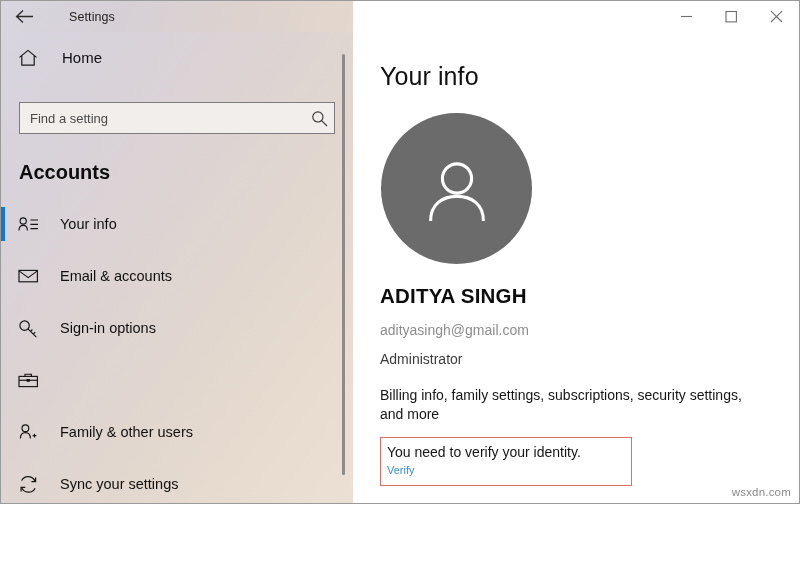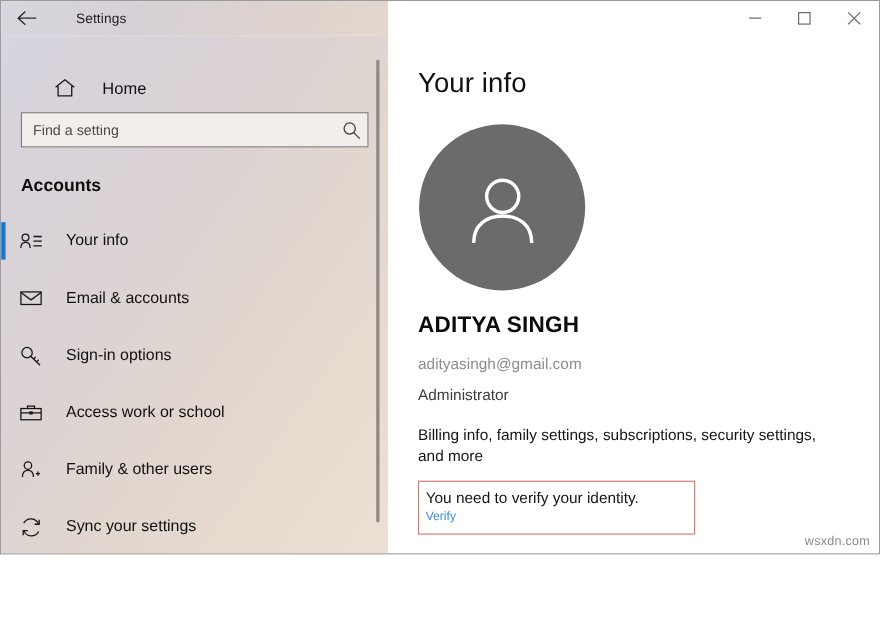--- a/index.html
+++ b/index.html
@@ -91,24 +91,24 @@
         #dcd3d3 40%,
         #e2d7ce 62%,
         #e8dcd0 82%,
         #ece0d4 100%);
     padding-top: 0;
     overflow: hidden;
   }
 
   .home-row {
     display: flex;
-    align-items: flex-end;
+    align-items: flex-start;
     height: 40px;
     margin-top: 17px;
-    margin-left: 48px;
+    padding-left: 17px;
   }
   .home-icon {
     width: 30px;
     display: flex;
     align-items: center;
     color: #1b1b1b;
   }
   .home-label {
     font-size: 15px;
     color: #101010;
@@ -139,21 +139,21 @@
   .search-icon {
     width: 30px;
     display: flex;
     align-items: center;
     justify-content: center;
     color: #3a3a3a;
   }
 
   .section-title {
     margin: 27px 0 0 18px;
-    font-size: 16px;
+    font-size: 20px;
     font-weight: bold;
     color: #0d0d0d;
   }
 
   .nav-list { margin-top: 14px; }
 
   .nav-item {
     position: relative;
     display: flex;
     align-items: center;
@@ -398,21 +398,20 @@
         <div class="nav-item">
 
           <span class="nav-icon">
             <svg width="21" height="17" viewBox="0 0 21 17">
               <rect x="1" y="4.4" width="18.4" height="10.2" stroke="#151515" stroke-width="1.15" fill="none"></rect>
               <path d="M7 4.4 L7 2.2 L13.4 2.2 L13.4 4.4" stroke="#151515" stroke-width="1.15" fill="none"></path>
               <path d="M1 8.3 L19.4 8.3" stroke="#151515" stroke-width="1.15"></path>
               <rect x="8.6" y="7" width="3.2" height="2.8" fill="#151515"></rect>
             </svg>
           </span>
-          <span class="nav-label">Access work or school</span>
         </div>
 
         <div class="nav-item">
 
           <span class="nav-icon">
             <svg width="21" height="18" viewBox="0 0 21 18">
               <circle cx="7.4" cy="5.2" r="3.4" stroke="#151515" stroke-width="1.15" fill="none"></circle>
               <path d="M2.4 15.6 C2.4 11.4 4.8 9.6 7.4 9.6 C10 9.6 12.4 11.4 12.4 15.6" stroke="#151515" stroke-width="1.15" fill="none"></path>
               <path d="M14.6 12.6 L18.4 12.6 M16.5 10.7 L16.5 14.5" stroke="#151515" stroke-width="1.15"></path>
             </svg>

